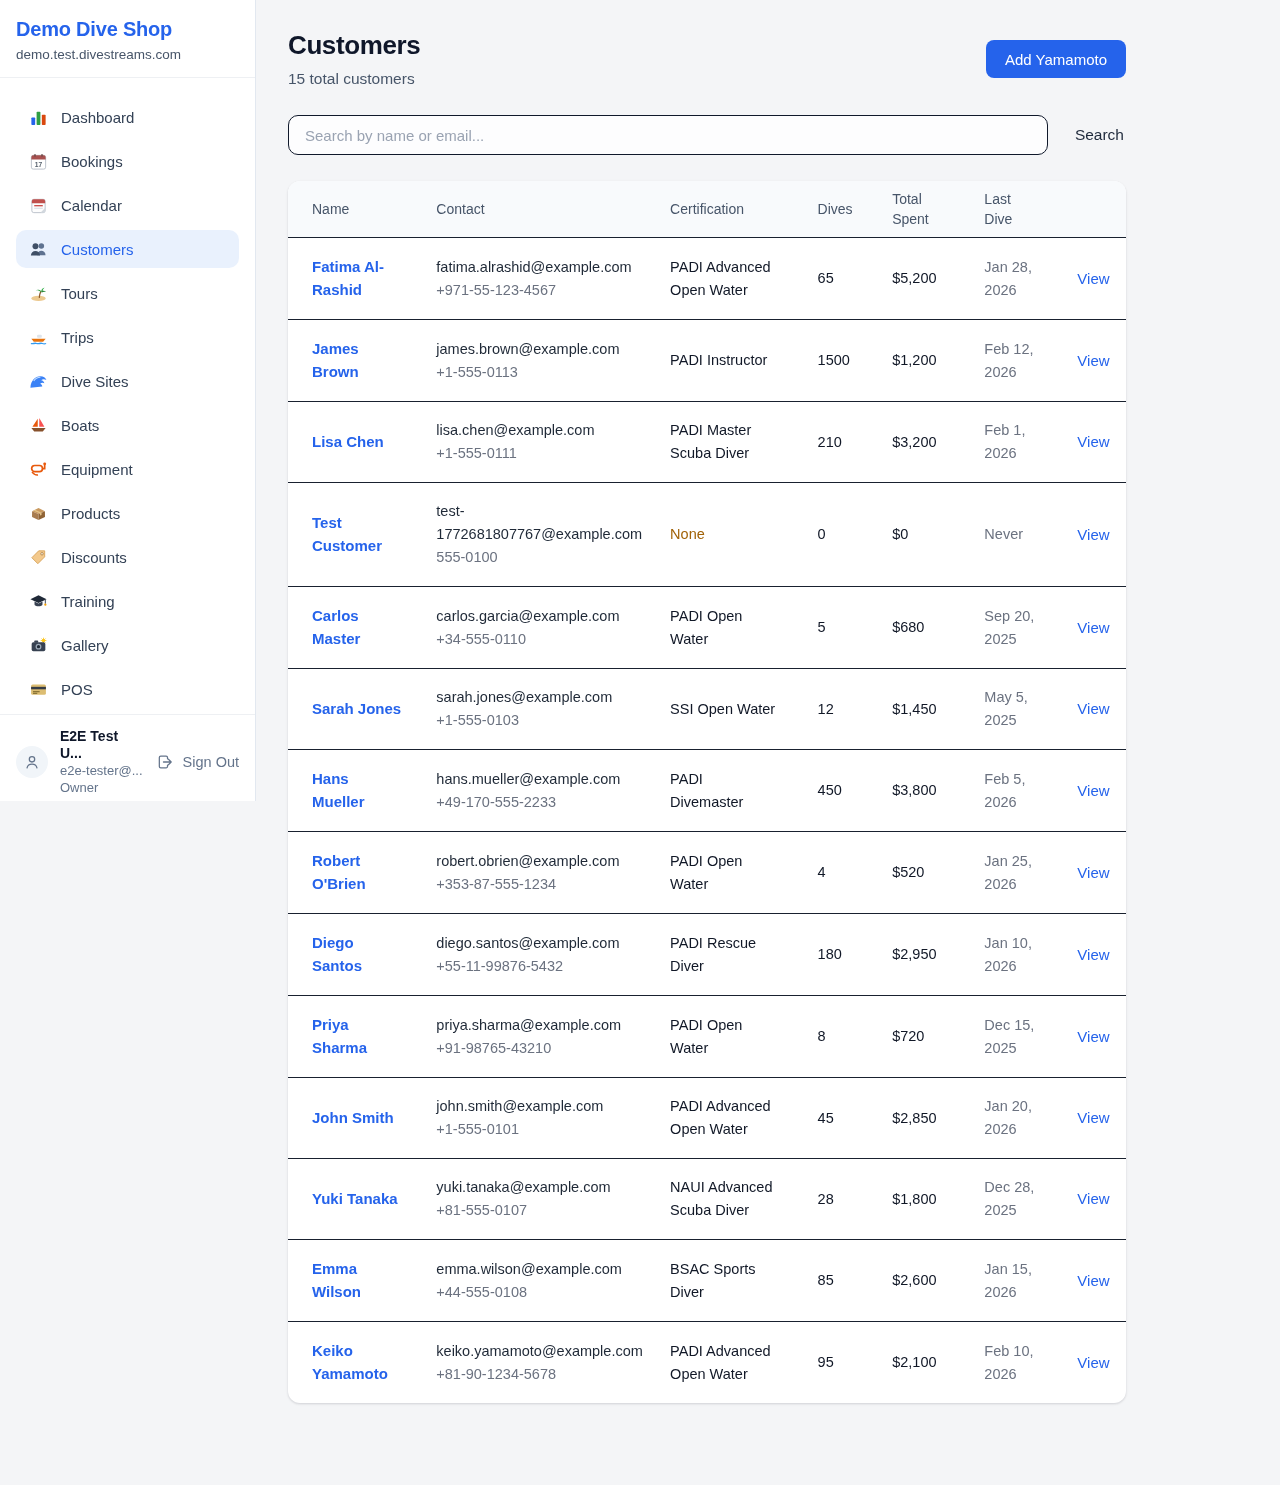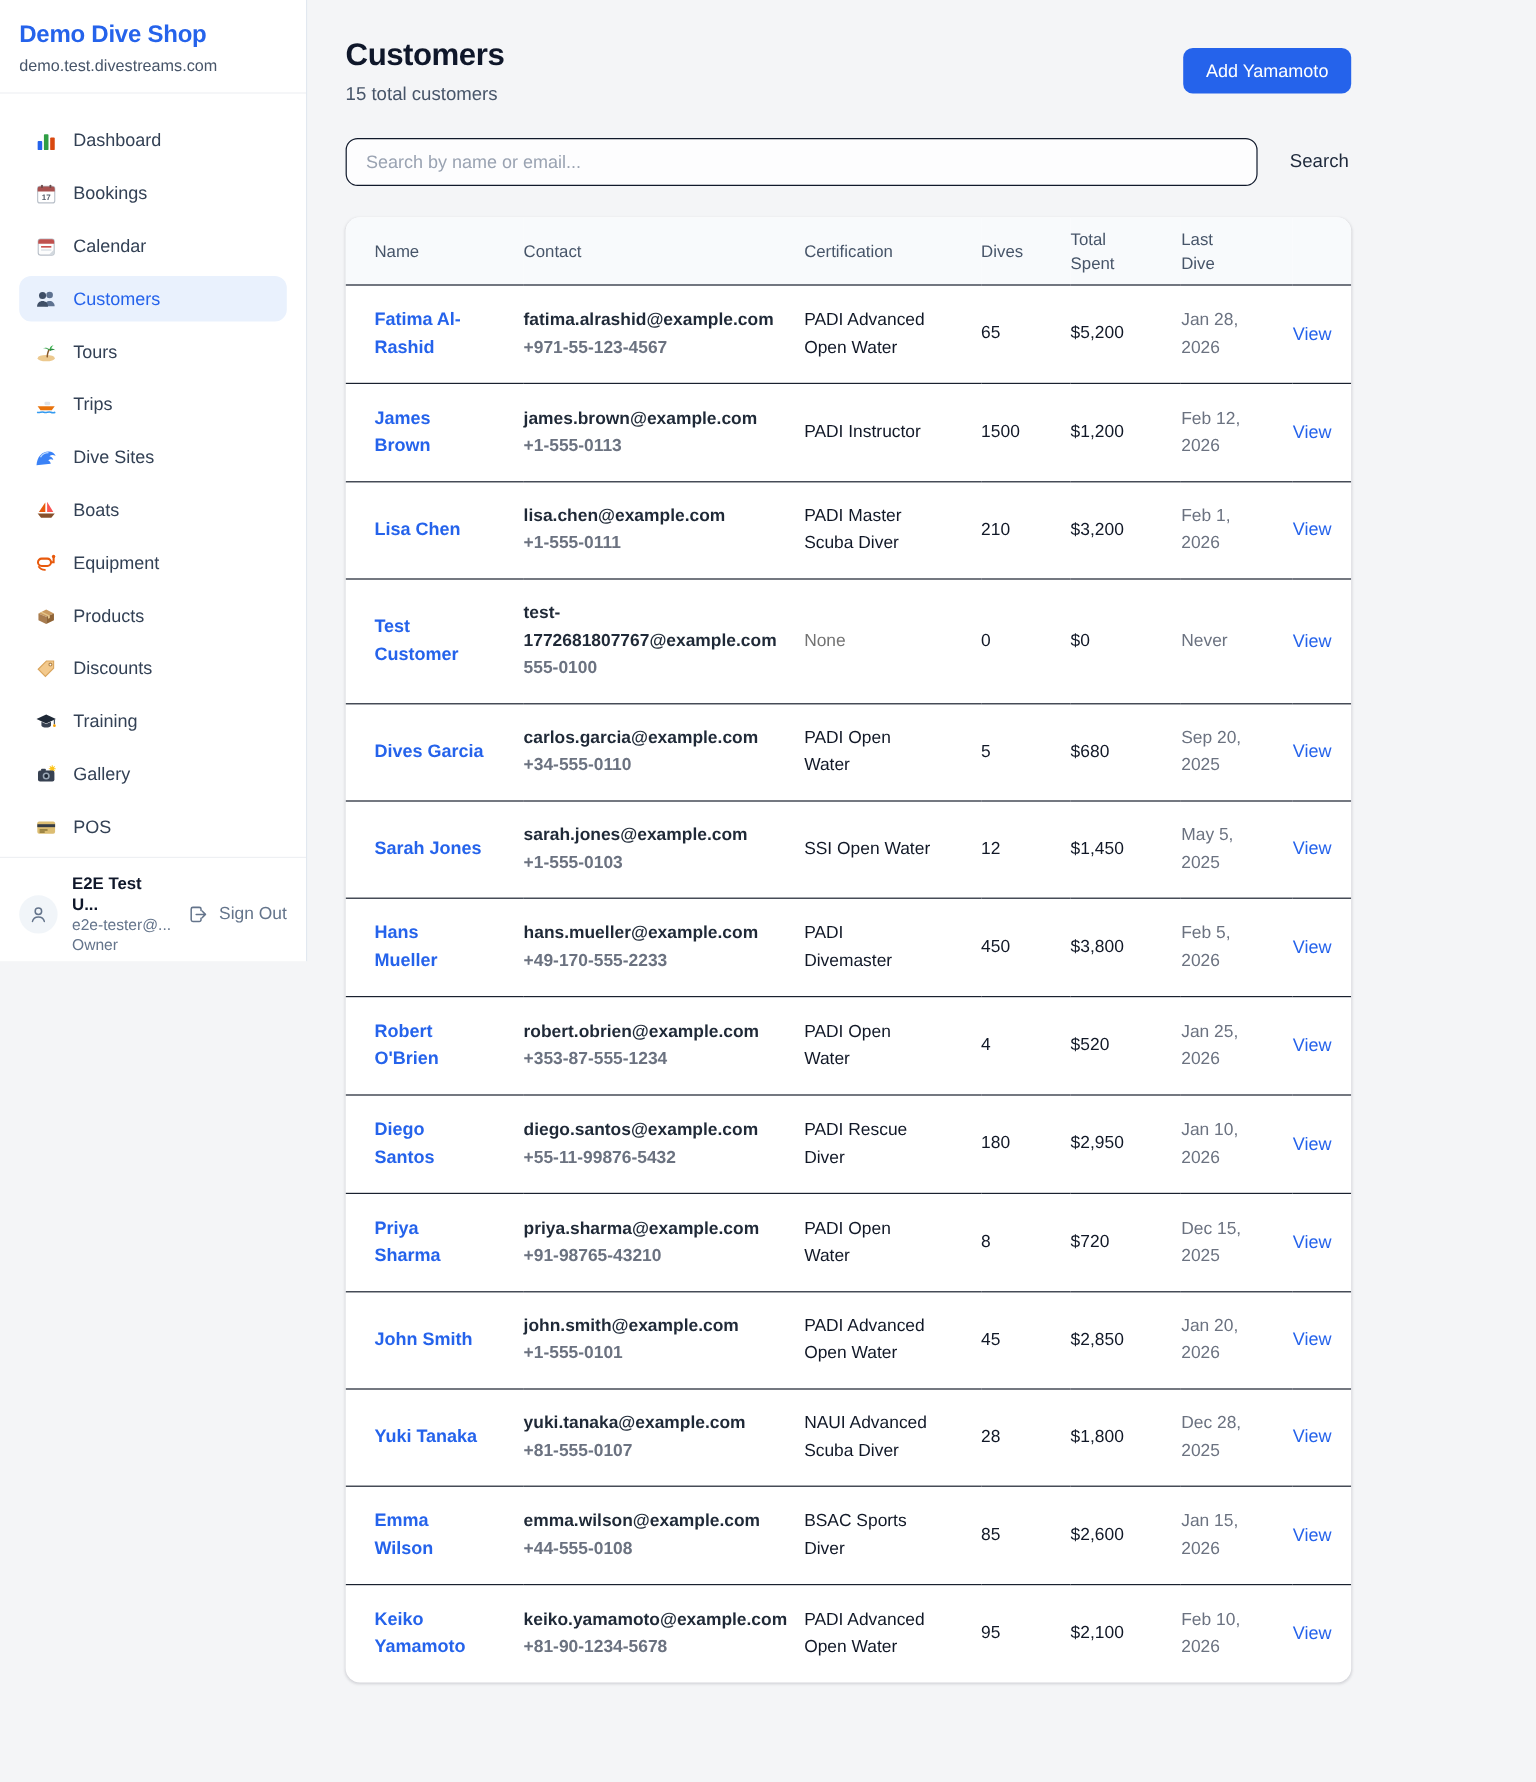--- a/index.html
+++ b/index.html
@@ -80,27 +80,27 @@
     height:56px;padding:8px 8px 8px 0;border-bottom:1px solid var(--row-border);vertical-align:middle;
   }
   th .th-label{display:inline-block;max-width:58px;white-space:normal;line-height:20px;vertical-align:middle;}
   th:first-child,td:first-child{padding-left:24px;}
   tbody td{
     padding:17px 8px 17px 0;border-bottom:1px solid var(--row-border);
     vertical-align:middle;font-size:14.5px;line-height:23px;color:#111827;
   }
   tbody tr:last-child td{border-bottom:none;}
   .clamp-name{max-width:92px;}
-  .clamp-contact{max-width:205px;font-weight:bold;}
+  .clamp-contact{max-width:205px;}
   .clamp-cert{max-width:108px;}
   .clamp-date{max-width:62px;}
   .name-link{color:var(--accent);font-weight:600;font-size:15px;text-decoration:none;cursor:pointer;}
   .email{color:#1f2937;}
   .phone{color:var(--muted);}
-  .cert.muted{color:#737373;}
+  .cert.muted{color:#a16207;}
   .last-dive{color:var(--muted);}
   .view-link{color:var(--accent);font-size:15px;text-decoration:none;cursor:pointer;}
   svg{display:block;}
 </style>
 </head>
 <body>
 
 <svg width="0" height="0" style="position:absolute" aria-hidden="true">
   <symbol id="sym-dashboard" viewBox="0 0 20 20">
     <rect x="2.5" y="10" width="4" height="8" rx="0.8" fill="#2563eb"></rect>
@@ -434,21 +434,21 @@
                 <div class="cert clamp-cert muted">None</div>
               </td>
               <td>0</td>
               <td>$0</td>
               <td>
                 <div class="last-dive clamp-date">Never</div>
               </td>
               <td><a class="view-link">View</a></td>
             </tr>
             <tr>
-              <td><a class="name-link clamp-name" style="display: inline-block;">Dives Garcia</a></td>
+              <td><a class="name-link clamp-name" style="display: inline-block;">Carlos Master</a></td>
               <td>
                 <div class="clamp-contact">
                   <div class="email">carlos.garcia@example.com</div>
                   <div class="phone">+34-555-0110</div>
                 </div>
               </td>
               <td>
                 <div class="cert clamp-cert">PADI Open Water</div>
               </td>
               <td>5</td>

